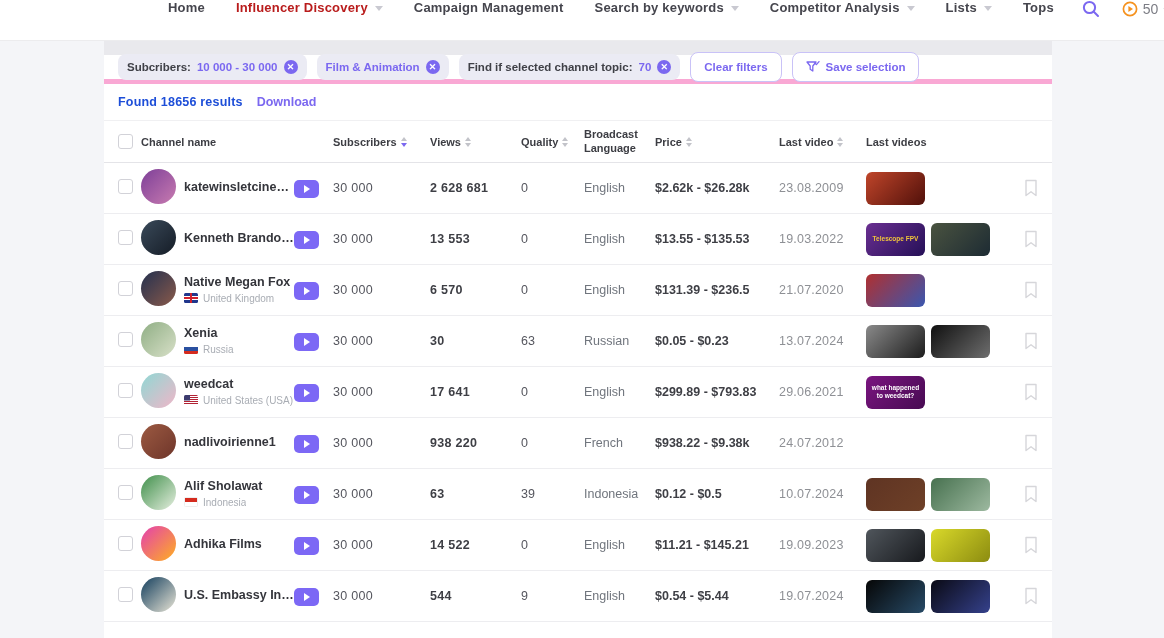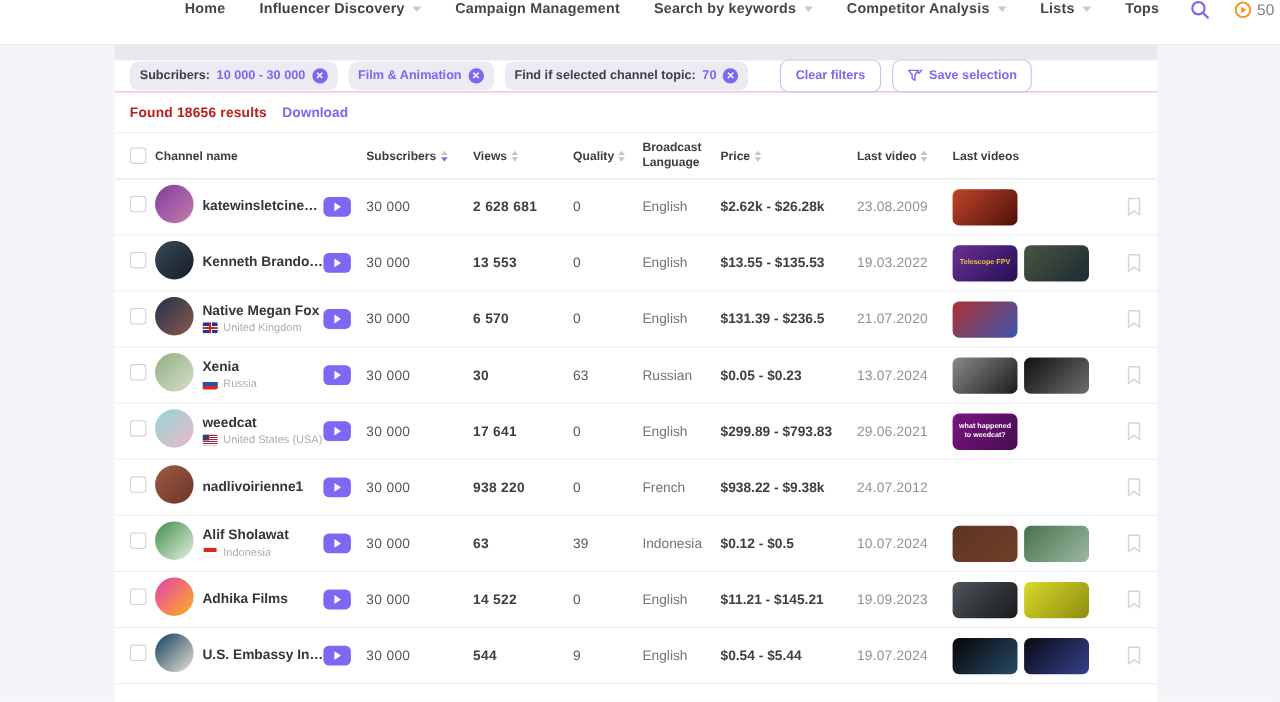--- a/index.html
+++ b/index.html
@@ -5,51 +5,51 @@
   * { margin:0; padding:0; box-sizing:border-box; }
   html,body { width:1164px; height:638px; overflow:hidden; }
   body { font-family:"Liberation Sans", sans-serif; background:#f4f5f8; color:#3f4046; }
 
   
   .topnav { height:41px; background:#fff; border-bottom:1px solid #ececee;
             display:flex; align-items:flex-start; padding-left:168px; }
   .nav-items { display:flex; align-items:center; gap:31px; }
   .nav-item { display:flex; align-items:center; gap:7px; font-size:13px; font-weight:700;
               color:#45454d; letter-spacing:.2px; cursor:pointer; white-space:nowrap; }
-  .nav-item.active .nav-label { color:#404040; }
+  .nav-item.active .nav-label { color:#b91c1c; }
   .chev { width:0; height:0; border-left:4px solid transparent; border-right:4px solid transparent;
           border-top:5px solid #c9c9d1; margin-top:2px; }
   .nav-right { display:flex; align-items:center; margin-left:28px; gap:22px; }
   .tokens { display:flex; align-items:center; gap:5px; }
   .tokens-count { font-size:14px; color:#7c7d85; font-weight:500; }
   .tokens-label { font-size:10px; color:#b4b5bc; margin-top:3px; }
 
   
   .page { position:relative; width:1164px; height:597px; }
   .card { position:absolute; left:104px; top:14px; width:948px; bottom:0; background:#fff; }
   .card-topstrip { position:absolute; left:104px; top:0; width:948px; height:14px; background:#e9e9ed; }
 
   
   .filters { display:flex; align-items:center; gap:10px; padding:7px 14px;
-             height:29px; border-bottom:1px solid #f9a8d4; }
+             height:29px; border-bottom:5px solid #f9a8d4; }
   .chip { display:flex; align-items:center; gap:6px; background:#ebebf4; border-radius:8px;
           height:26px; padding:0 9px; font-size:11.5px; font-weight:700; white-space:nowrap; }
   .chip-label { color:#3f4047; }
   .chip-value { color:#7b68f0; }
   .chip-x { width:14px; height:14px; border-radius:50%; background:#7b68f0; color:#fff;
             font-size:9px; line-height:14px; text-align:center; cursor:pointer; font-weight:700; }
   .btn { display:flex; align-items:center; gap:6px; background:#fff; border:1px solid #c9c2f7;
          color:#7b68f0; border-radius:8px; height:30px; padding:0 13px; font-size:11.5px;
          font-weight:700; cursor:pointer; white-space:nowrap; }
-  .btn.clear { margin-left:19px; }
+  .btn.clear { margin-left:0; }
 
   
   .results-line { display:flex; align-items:center; gap:14px; height:37px; padding:0 14px;
                   border-bottom:1px solid #f0f0f2; }
-  .found-text { font-size:12.5px; font-weight:700; color:#b91c1c; letter-spacing:.2px; }
+  .found-text { font-size:12.5px; font-weight:700; color:#1d4ed8; letter-spacing:.2px; }
   .download-link { font-size:12.5px; font-weight:700; color:#7b68f0; cursor:pointer; }
 
   
   .tgrid { display:grid; align-items:center; padding:0 14px;
            grid-template-columns:23px 43px 110px 39px 97px 91px 63px 71px 124px 87px 158px 1fr; }
   .thead { height:42px; border-bottom:1px solid #e4e4e8; }
   .th { font-size:11px; font-weight:700; color:#3c3d43; display:flex; align-items:center; gap:4px; }
   .th-channel { grid-column:2 / 5; }
   .th-lang { line-height:1.2; max-width:62px; }
   .sort { display:inline-flex; flex-direction:column; align-items:center; cursor:pointer; }

